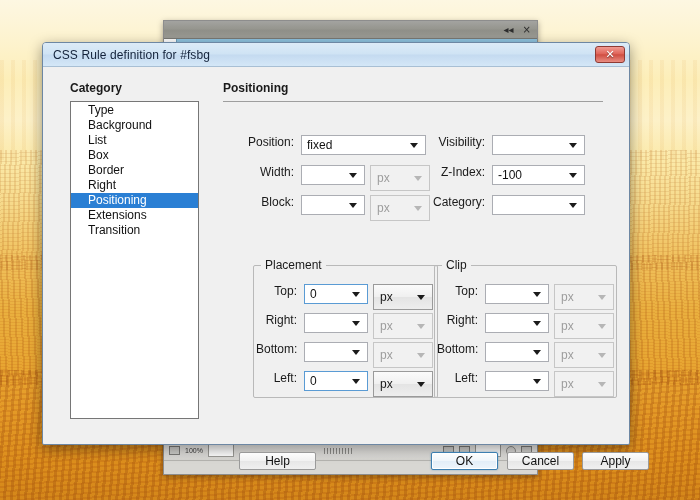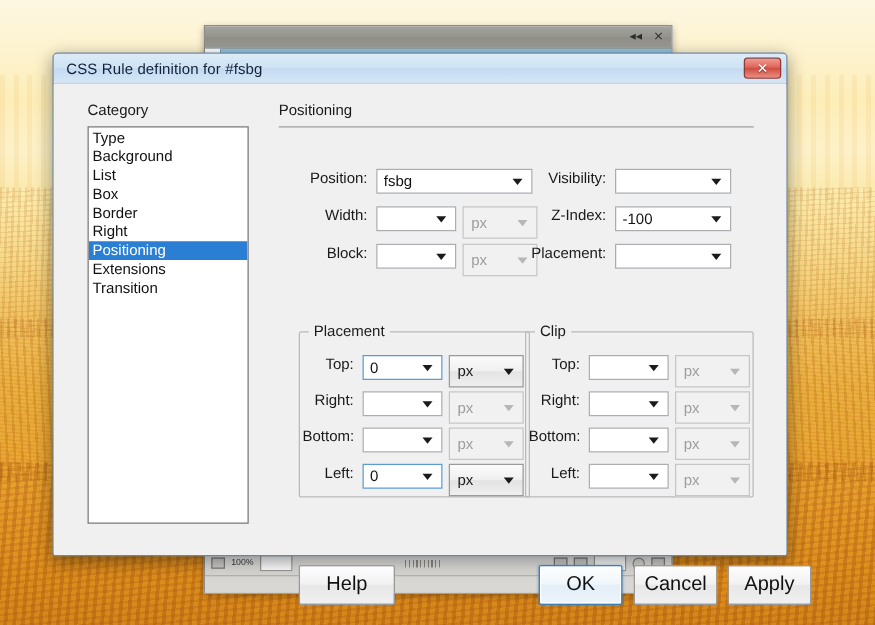--- a/index.html
+++ b/index.html
@@ -145,34 +145,34 @@
     cursor: pointer;
     font-family: "DejaVu Sans", sans-serif;
     text-shadow: 0 1px 1px rgba(0,0,0,.45);
   }
   #dialog-content {
     position: absolute; top: 25px; left: 0; right: 0; bottom: 0;
     background: #f0f0f0;
     border-radius: 0 0 2px 2px;
   }
 
-  .lbl { font-size: 12px; color: #1a1a1a; }
+  .lbl { font-size: 12px; color: #1a1a1a; font-weight: bold; }
 
   
   #cat-title { position: absolute; left: 27px; top: 13px; }
   #cat-list {
     position: absolute; left: 27px; top: 33px;
     width: 129px; height: 318px;
     background: #ffffff;
     border: 1px solid #767676;
     padding-top: 1px;
     overflow: hidden;
   }
   .cat-item {
-    font-size: 12px; color: #111; padding: 0 3px;
+    font-size: 12px; color: #111; padding: 0 17px;
     line-height: 15px; height: 15px; cursor: default;
     white-space: nowrap;
   }
   .cat-item.selected { background: #2a7fd4; color: #ffffff; }
 
   
   #pane-title { position: absolute; left: 180px; top: 13px; }
   #pane-rule {
     position: absolute; left: 180px; top: 33px; width: 380px;
     border-top: 1px solid #9e9e9e;
@@ -231,34 +231,35 @@
     color: #9d9d9d;
     cursor: default;
   }
   .unit.disabled .arrow::after { border-top-color: #b6b6b6; }
 
   
   .groupbox {
     position: absolute;
     border: 1px solid #b9b9b9;
     border-radius: 2px;
+    margin-left: 14px;
   }
   .group-legend {
     position: absolute; top: -8px; left: 7px;
     background: #f0f0f0; padding: 0 4px;
     font-size: 12px; color: #1a1a1a;
   }
 
   
   .btn {
-    position: absolute; height: 32px;
+    position: absolute; height: 18px;
     background: linear-gradient(to bottom,#fdfdfd 0%, #f2f2f2 47%, #e7e7e7 52%, #f0f0f0 100%);
     border: 1px solid #9a9a9a;
     border-radius: 2px;
-    font-size: 16px; color: #111;
+    font-size: 12px; color: #111;
     display: flex; align-items: center; justify-content: center;
     cursor: pointer;
   }
   .btn.default {
     border: 1px solid #3c7fb1;
     box-shadow: inset 0 0 0 1px #ffffff, 0 0 2px rgba(60,127,177,.6);
     background: linear-gradient(to bottom,#fdfefe 0%, #f0f6fb 47%, #e3eef8 52%, #eef5fb 100%);
   }
 </style>
 </head>
@@ -317,21 +318,21 @@
         <div class="cat-item">Transition</div>
       </div>
 
     <div class="lbl" id="pane-title">Positioning</div>
     <div id="pane-rule"></div>
 
     <div id="left-fields">
         <div class="field-row" style="left: 196px; top: 67px;">
           <span class="field-label" style="width: 62px;">Position:</span>
           <div class="combo" style="width: 125px;">
-            <span class="val">fsbg</span>
+            <span class="val">fixed</span>
             <span class="arrow"></span>
           </div>
         </div>
         <div class="field-row" style="left: 196px; top: 97px;">
           <span class="field-label" style="width: 62px;">Width:</span>
           <div class="combo" style="width: 64px;">
             <span class="val"></span>
             <span class="arrow"></span>
           </div>
           <span style="width: 5px;"></span>
@@ -362,21 +363,21 @@
           </div>
         </div>
         <div class="field-row" style="left: 378px; top: 97px;">
           <span class="field-label" style="width: 71px;">Z-Index:</span>
           <div class="combo" style="width: 93px;">
             <span class="val">-100</span>
             <span class="arrow"></span>
           </div>
         </div>
         <div class="field-row" style="left: 378px; top: 127px;">
-          <span class="field-label" style="width: 71px;">Placement:</span>
+          <span class="field-label" style="width: 71px;">Category:</span>
           <div class="combo" style="width: 93px;">
             <span class="val"></span>
             <span class="arrow"></span>
           </div>
         </div>
       </div>
 
     <div class="groupbox" id="placement-box" style="left:196px; top:197px; width:185px; height:133px;">
       <span class="group-legend">Placement</span>
       <div id="placement-fields">

